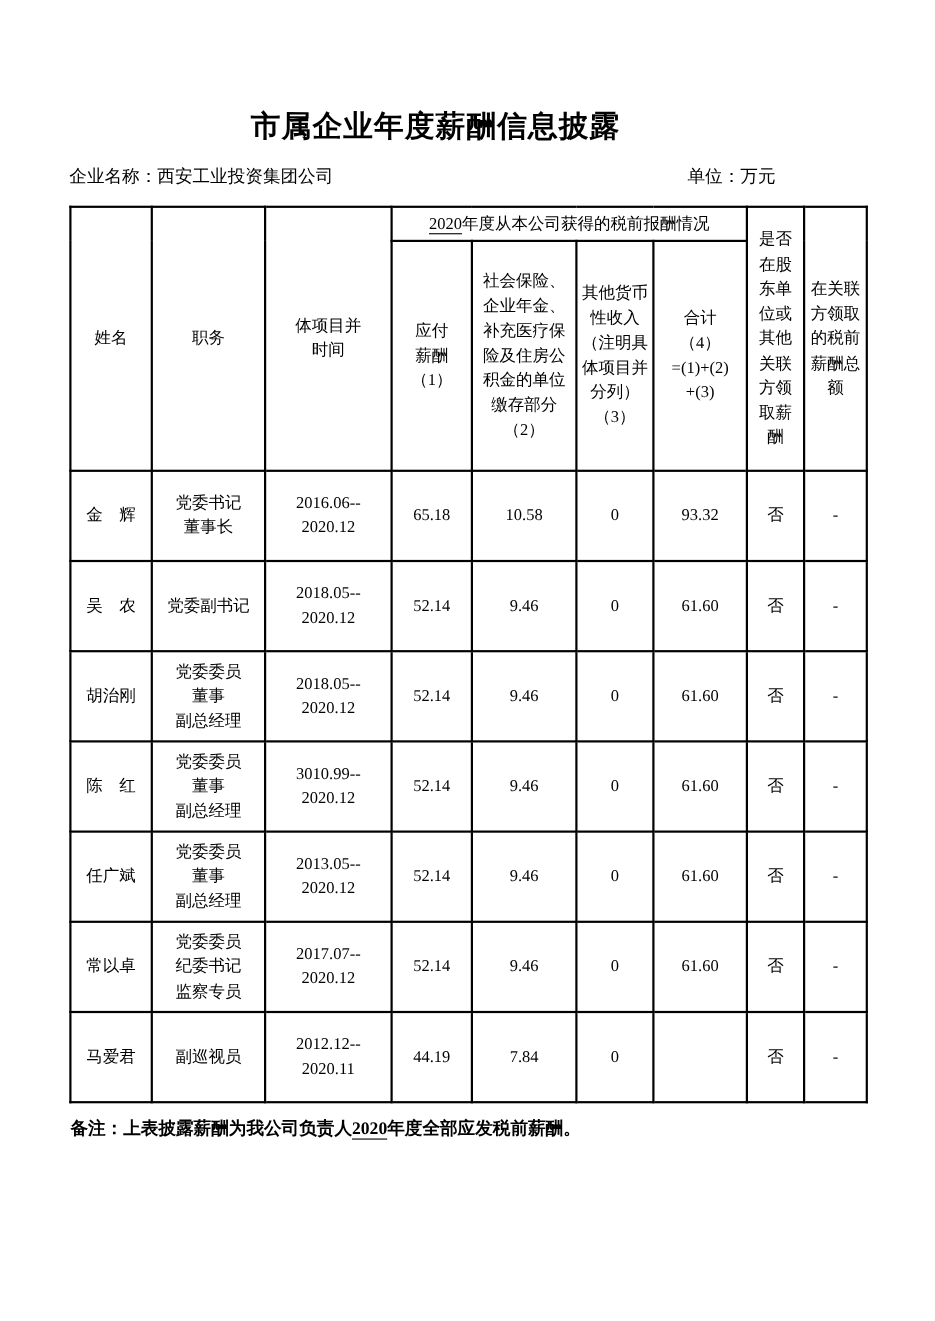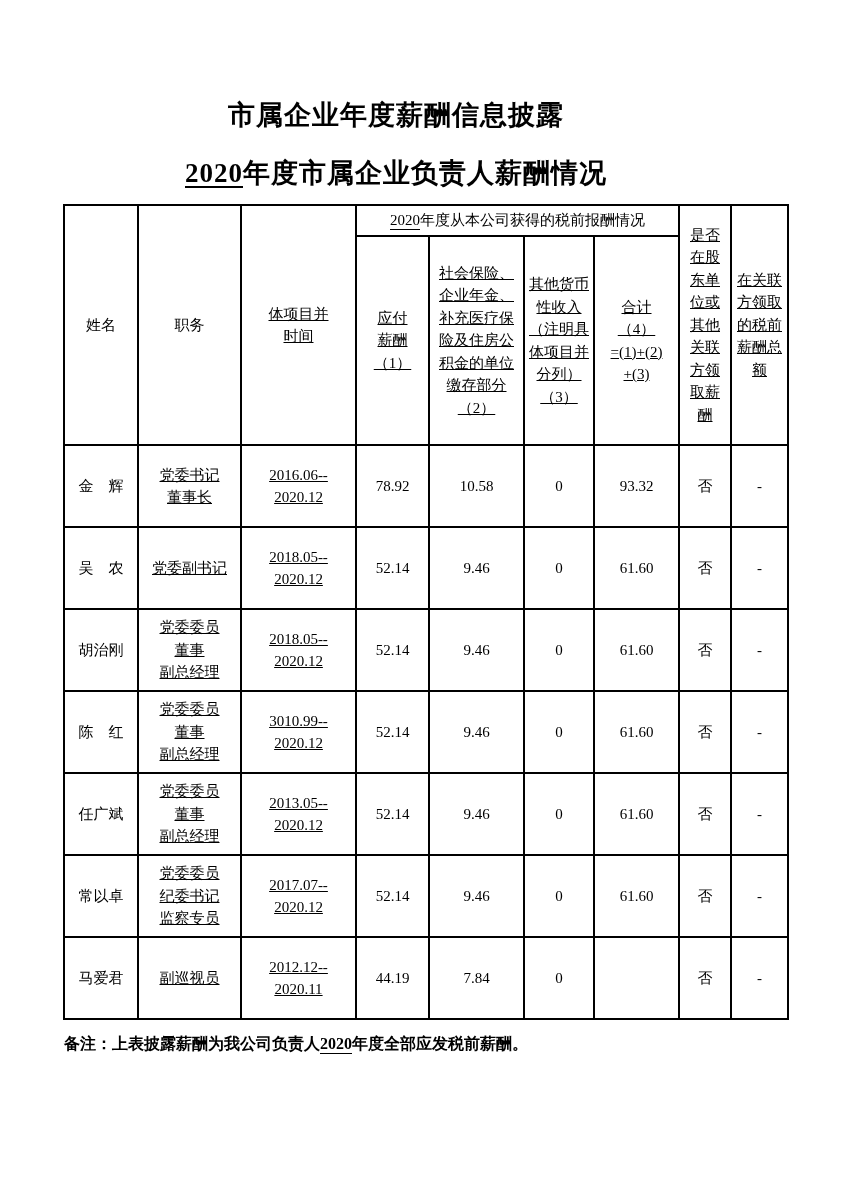--- a/index.html
+++ b/index.html
@@ -51,44 +51,49 @@
   table.salary th, table.salary td {
     border: 2px solid #000000;
     font-weight: normal;
     font-size: 15px;
     text-align: center;
     vertical-align: middle;
     padding: 1px 2px;
     line-height: 1.5;
     overflow: hidden;
   }
-  .ml { white-space: pre-line; text-decoration: underline; }
+  .ml { white-space: pre-line; }
   tr.group-row { height: 31px; }
   tr.subhead-row { height: 209px; }
   tr.data-row { height: 82px; }
   .note {
     margin: 13px 0 0 64px;
     font-size: 16px;
     font-weight: bold;
     line-height: 1.4;
   }
 </style>
 </head>
 <body>
 
 <div class="page">
 
   <div class="title1">
     <span>市属企业年度薪酬信息披露</span>
   </div>
 
-  <div class="title2">
-    <span class="u">2020</span><span>年度市属企业负责人薪酬情况</span>
+
+  <div class="info">
+    <div>
+      <span>企业名称：</span><span>西安工业投资集团公司</span>
+    </div>
+    <div class="unit-wrap">
+      <span>单位：</span><span>万元</span>
+    </div>
   </div>
-
 
   <table class="salary">
     <colgroup>
       <col style="width:74px">
         <col style="width:103px">
         <col style="width:115px">
       <col style="width:73px">
         <col style="width:95px">
         <col style="width:70px">
       <col style="width:85px">
@@ -141,21 +146,21 @@
 =(1)+(2)
 +(3)</th>
       </tr>
 
       <tr class="data-row">
         <td>金　辉</td>
         <td class="ml">党委书记
 董事长</td>
         <td class="ml">2016.06--
 2020.12</td>
-        <td>78.92</td>
+        <td>65.18</td>
         <td>10.58</td>
         <td>0</td>
         <td>93.32</td>
         <td>否</td>
         <td>-</td>
       </tr>
       <tr class="data-row">
         <td>吴　农</td>
         <td class="ml">党委副书记</td>
         <td class="ml">2018.05--

